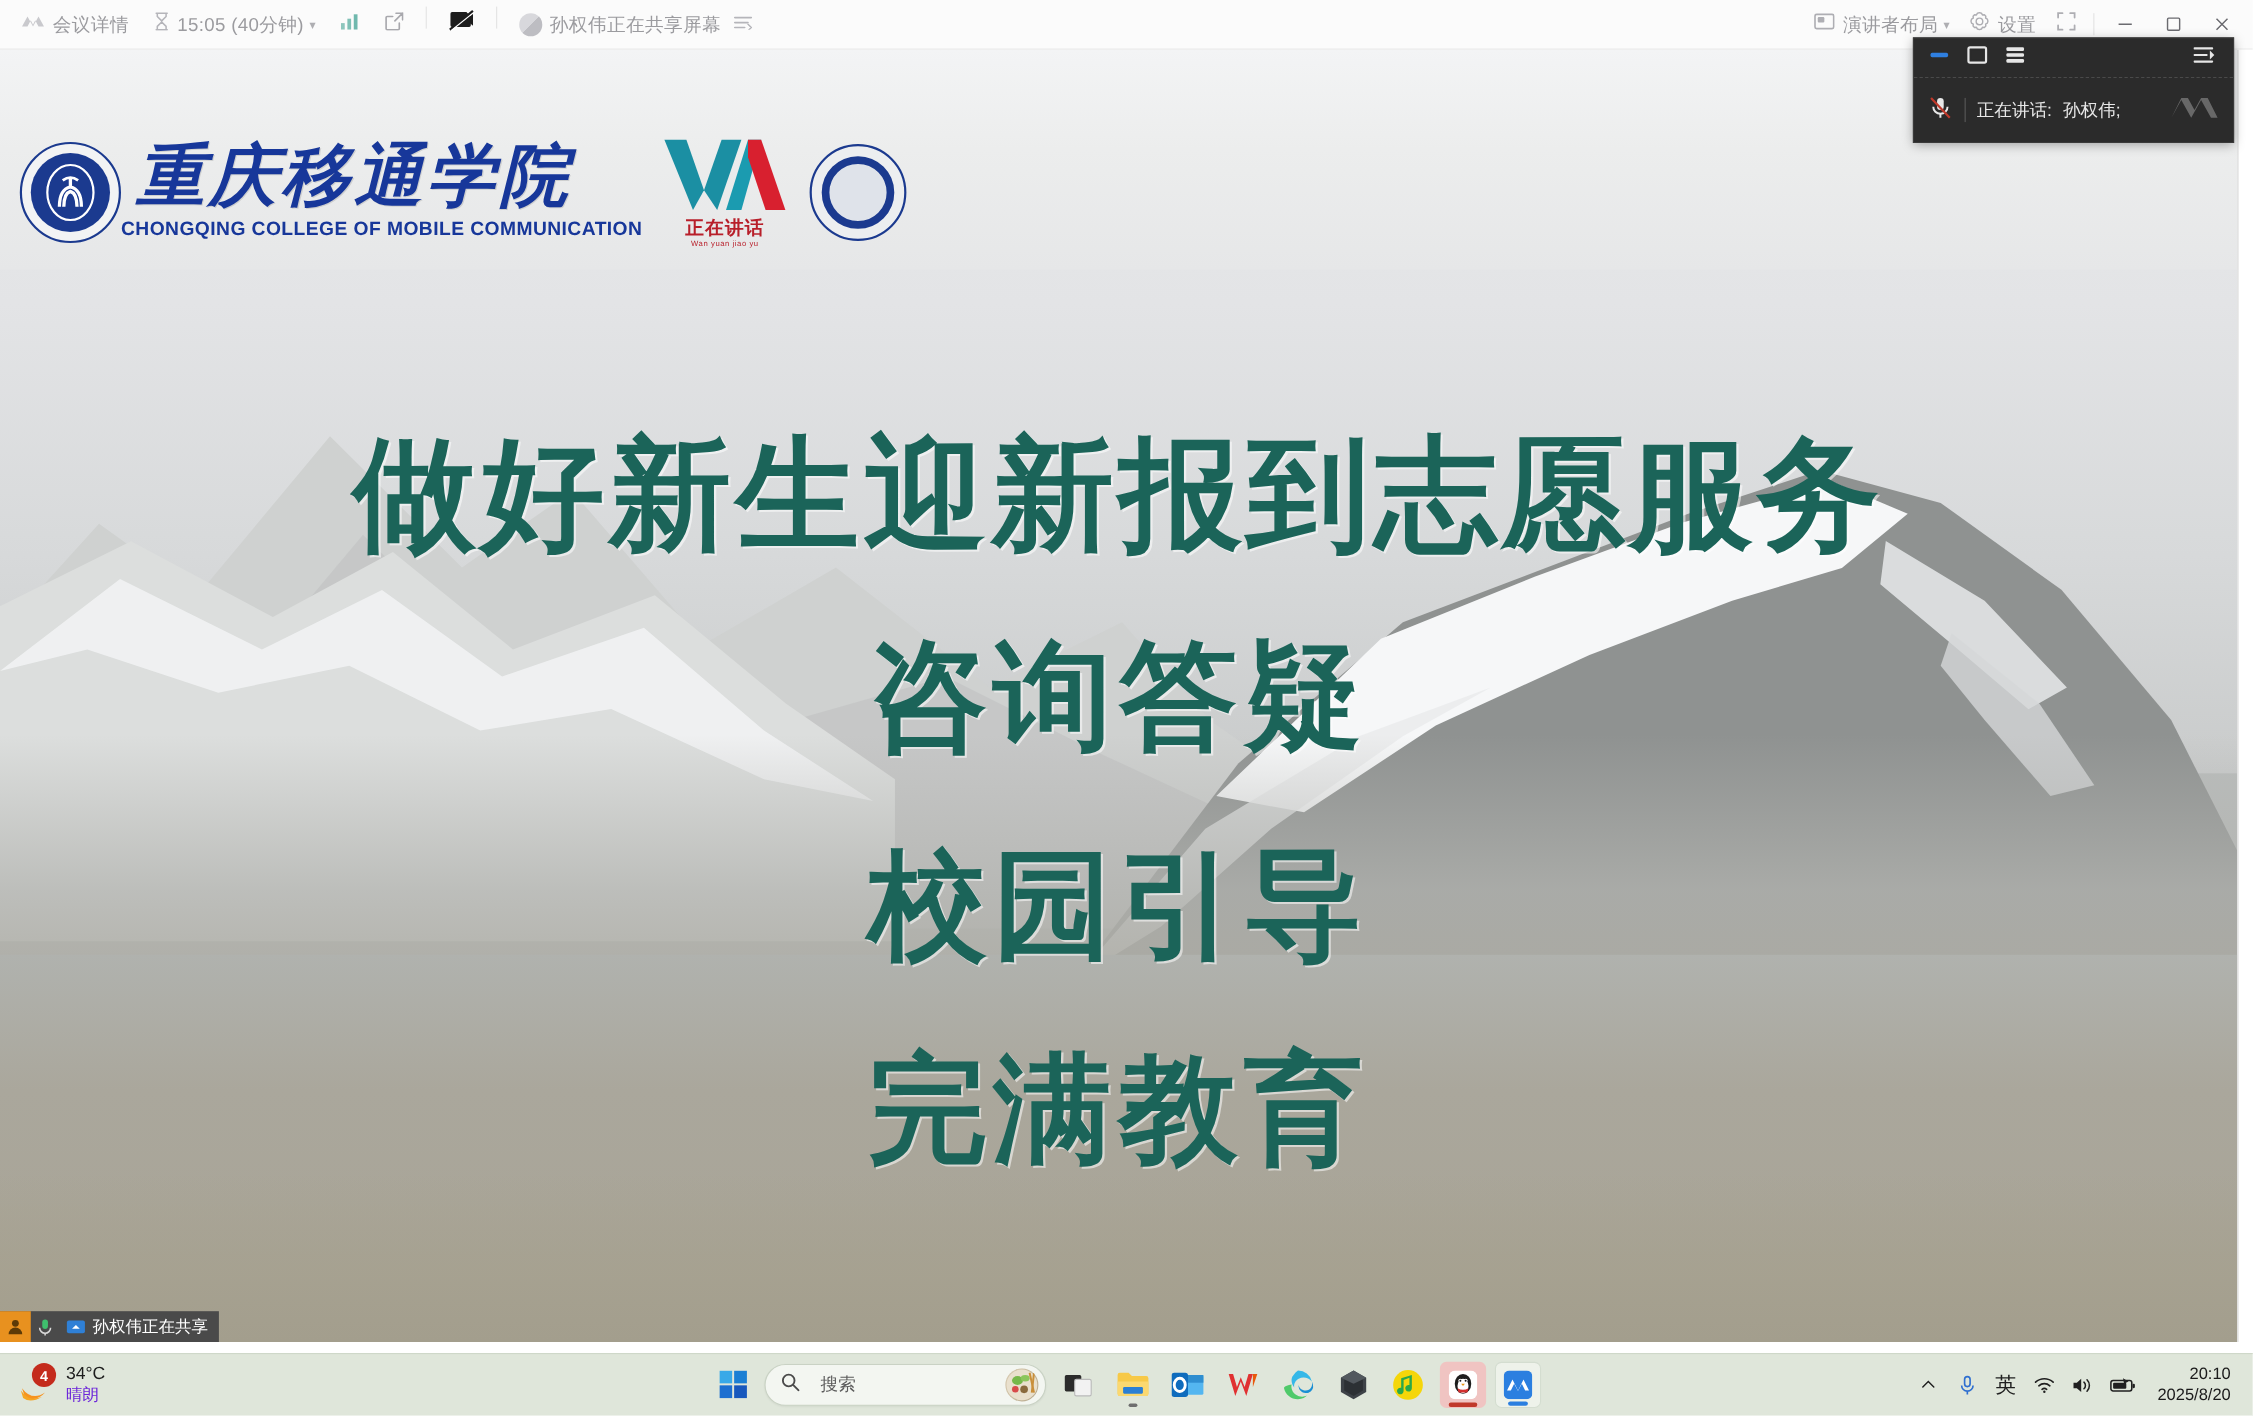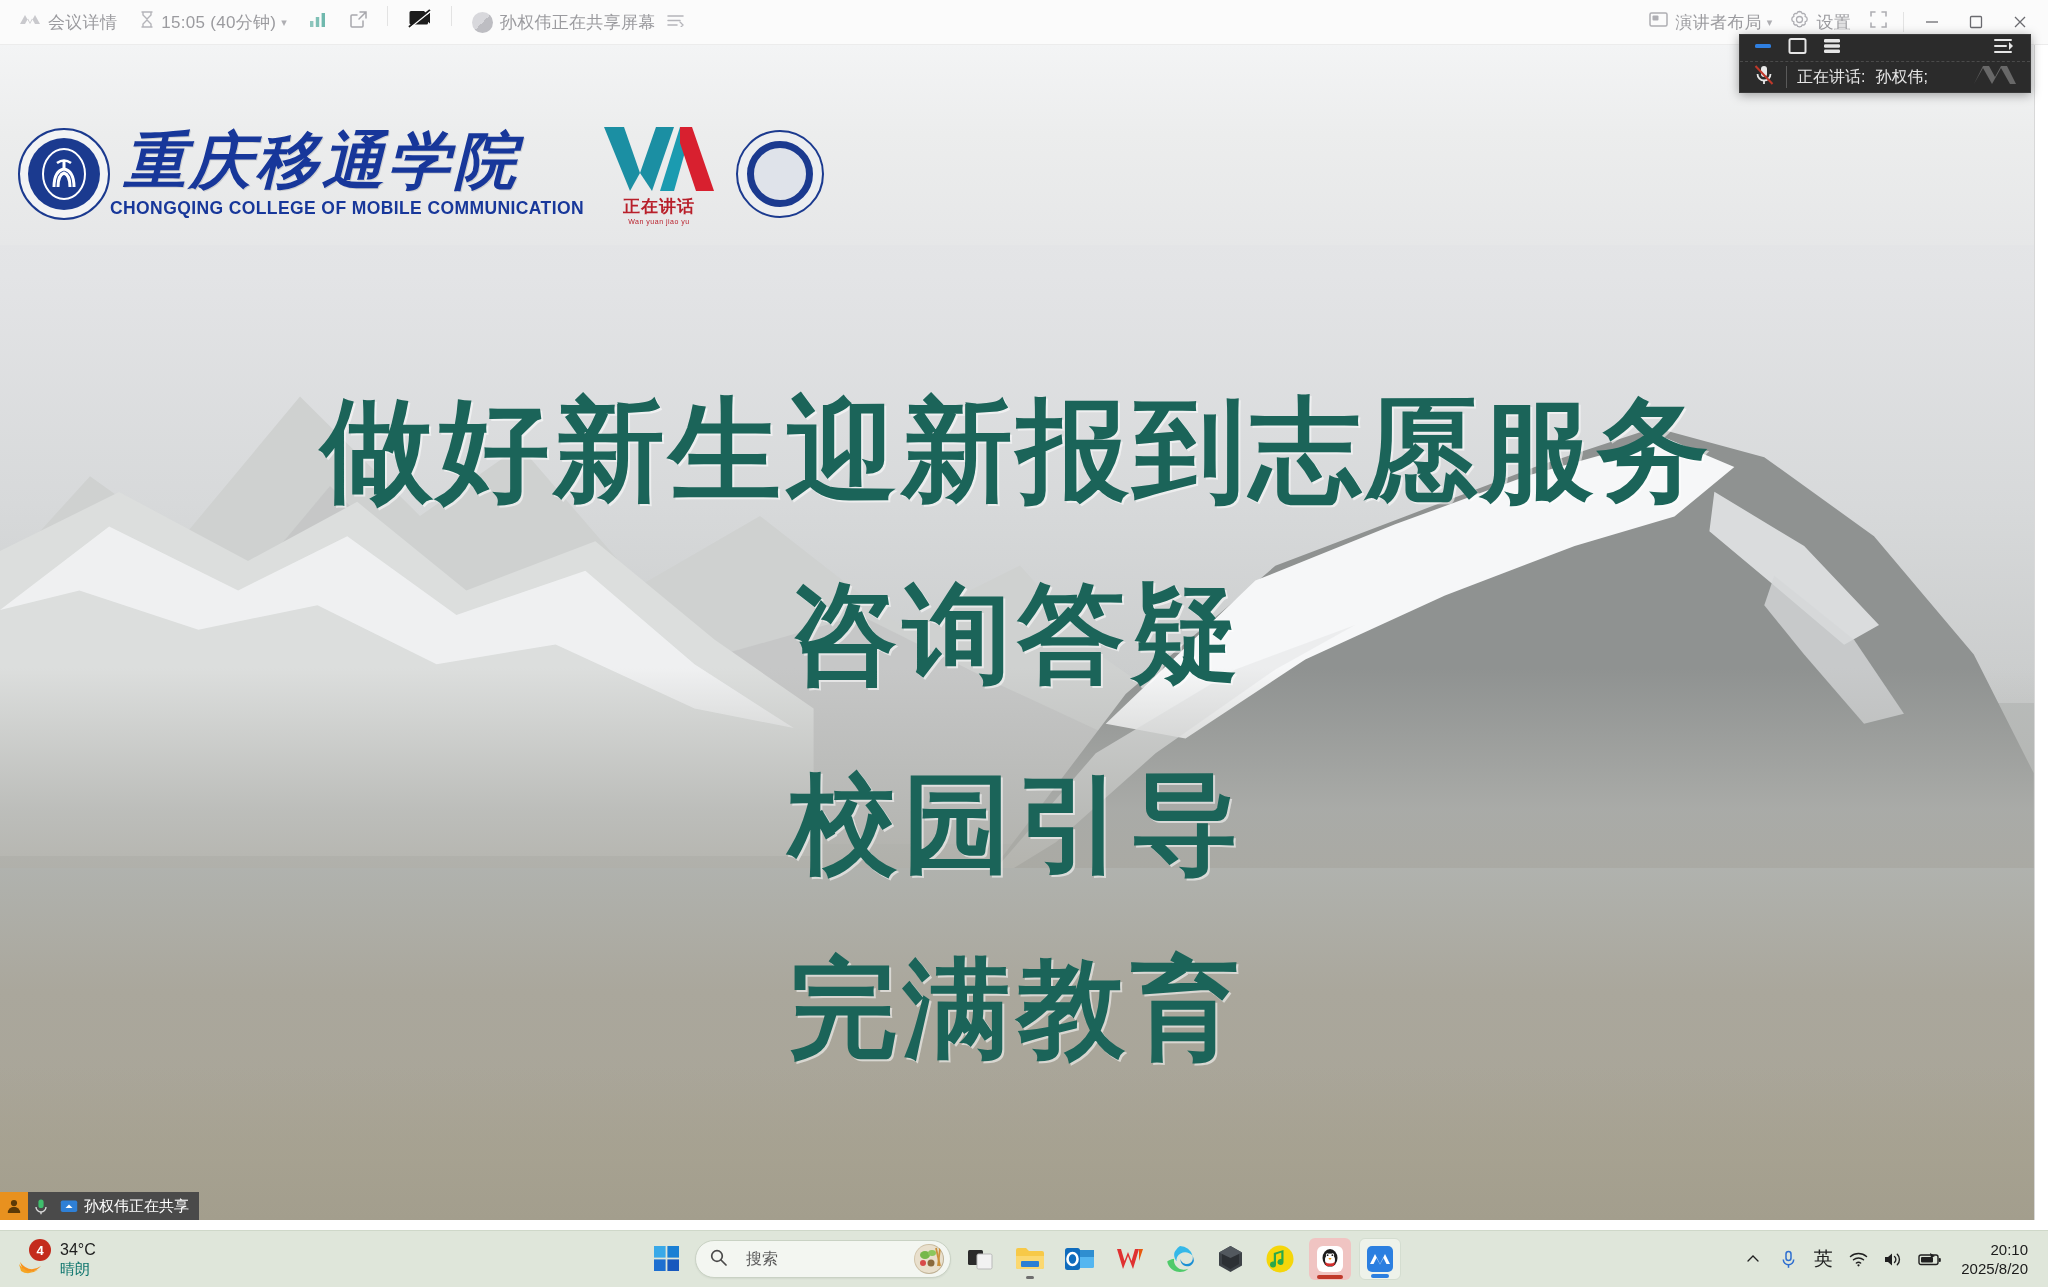--- a/index.html
+++ b/index.html
@@ -41,21 +41,21 @@
     background: linear-gradient(135deg,#d8d8dc 0%, #d8d8dc 50%, #bdbdc2 50%, #bdbdc2 100%);
   }
   .winbtn {
     width: 44px; height: 44px; display: flex; align-items: center; justify-content: center;
     color: #6b6b70;
   }
 
   
   .floatpanel {
     position: absolute; right: 17px; top: 34px;
-    width: 292px; height: 59px;
+    width: 292px; height: 96px;
     background: #2b2b2b;
     box-shadow: 0 2px 10px rgba(0,0,0,.35);
     z-index: 40;
     display: flex; flex-direction: column;
     border: 1px solid #3a3a3a;
   }
   .fp-row1 {
     height: 36px; display: flex; align-items: center;
     padding: 0 14px; border-bottom: 1px dashed #4a4a4a;
   }
@@ -207,21 +207,21 @@
   }
   .weather .sunicon { position: relative; width: 34px; height: 34px; flex: none; }
   .weather .badge {
     position: absolute; left: 13px; top: -3px;
     width: 22px; height: 22px; border-radius: 50%;
     background: #c42b1c; color: #fff; font-size: 13px; font-weight: 700;
     display: flex; align-items: center; justify-content: center;
   }
   .weather .wtxt { line-height: 1.25; }
   .weather .wtemp { font-size: 16px; color: #1d1d1d; font-weight: 400; }
-  .weather .wdesc { font-size: 15px; color: #0f766e; }
+  .weather .wdesc { font-size: 15px; color: #6d28d9; }
 
   .tb-center {
     position: absolute; left: 50%; transform: translateX(-50%);
     display: flex; align-items: center; gap: 8px;
   }
   .startbtn { width: 40px; height: 40px; display: flex; align-items: center; justify-content: center; border-radius: 5px; }
   .searchbox {
     width: 256px; height: 38px; border-radius: 19px;
     background: #f3f6f1; border: 1px solid #c9d2c4;
     display: flex; align-items: center; gap: 19px; padding: 0 6px 0 14px;

